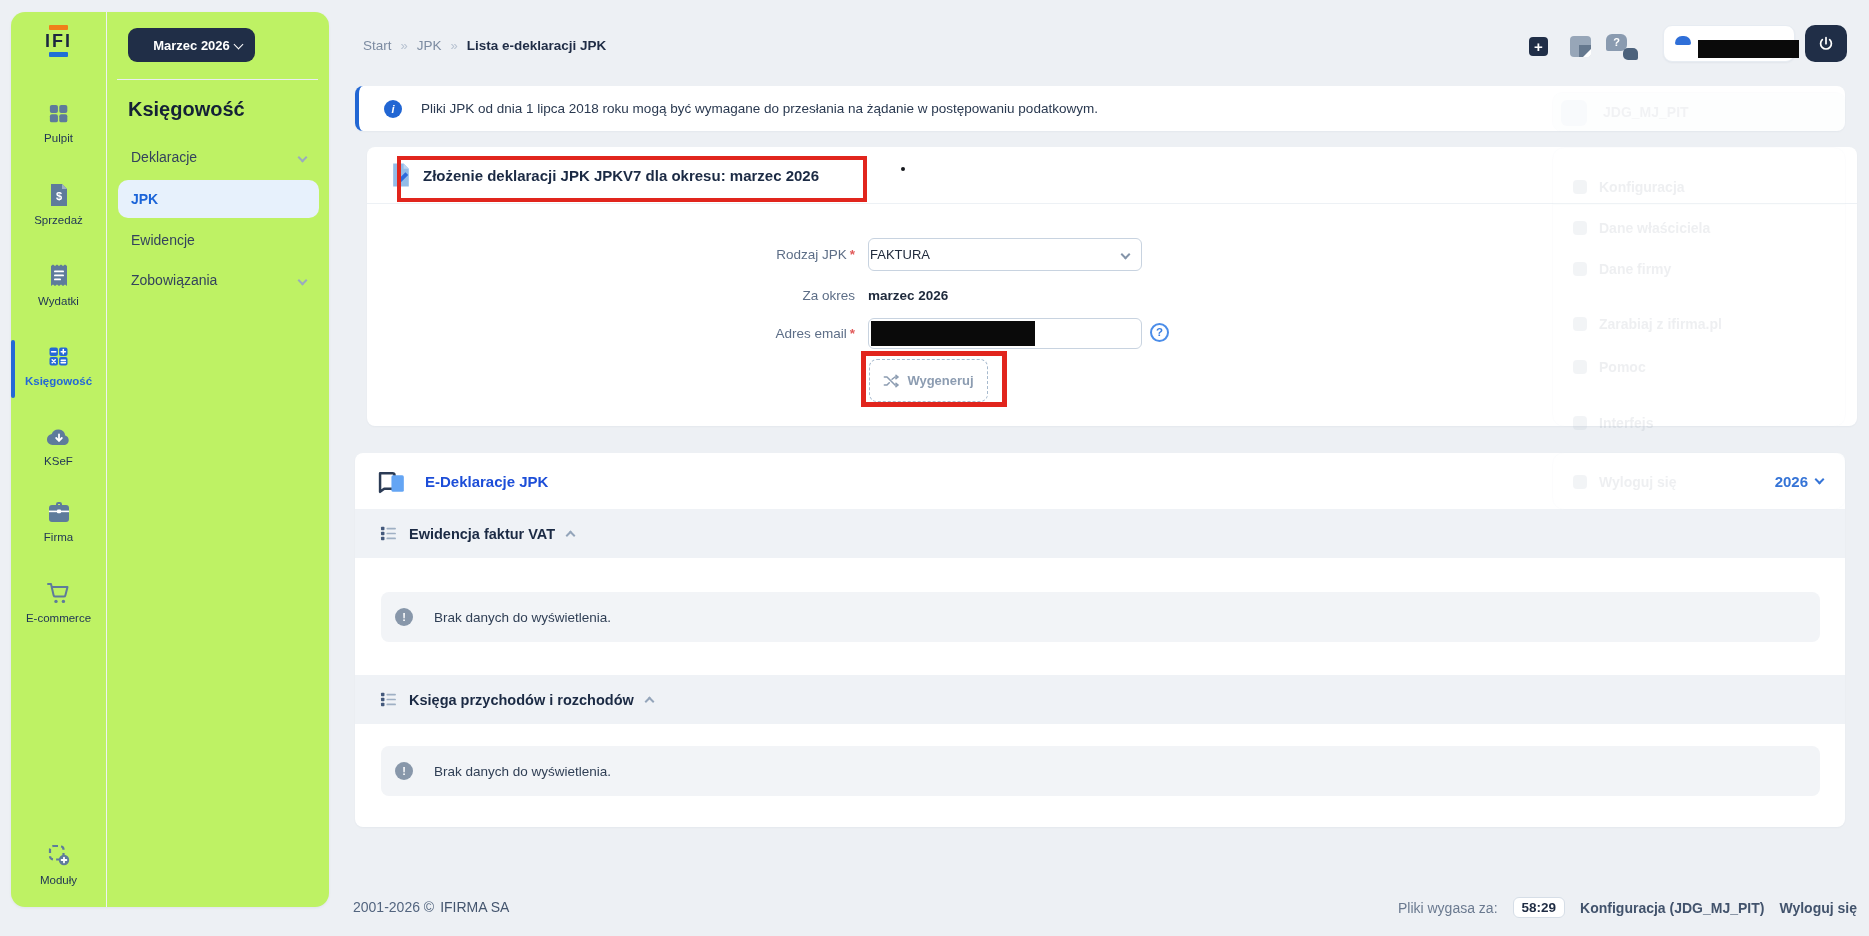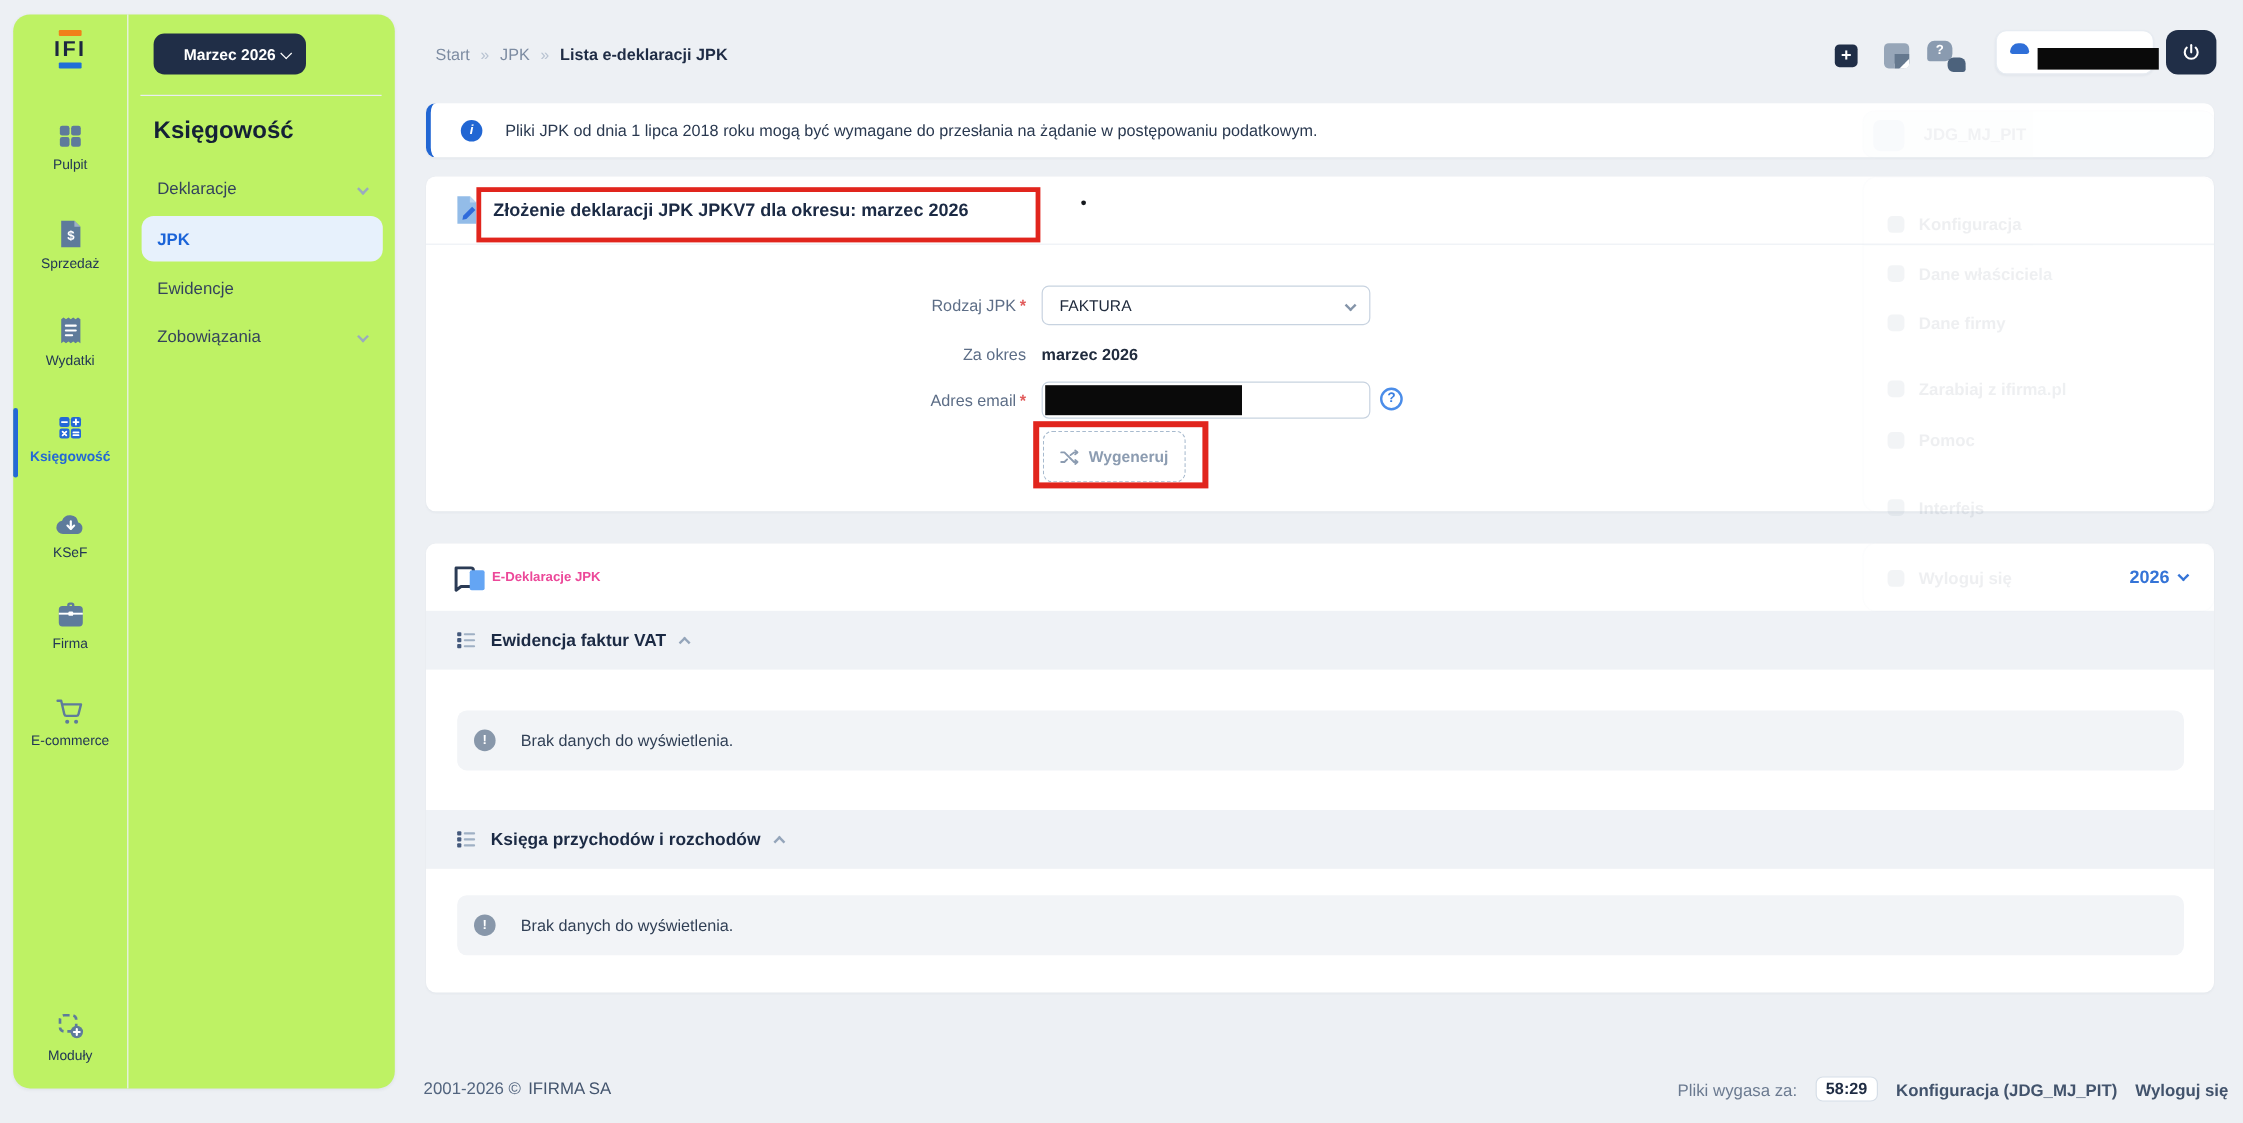--- a/index.html
+++ b/index.html
@@ -70,48 +70,48 @@
   
   .banner { position:absolute; left:355px; top:86px; width:1490px; height:45px; background:#fff; border-radius:8px;
     border-left:4px solid #2166d3; box-shadow:0 1px 2px rgba(24,39,75,.04); display:flex; align-items:center; }
   .info-badge { width:18px; height:18px; border-radius:50%; background:#2166d3; color:#fff; margin-left:25px;
     text-align:center; line-height:18px; font-size:11px; font-weight:700; flex:0 0 auto; }
   .info-badge::before { content:"i"; font-style:italic; }
   .banner-text { margin-left:19px; font-size:13.5px; color:#2a3950; }
 
   
   .card { position:absolute; left:355px; width:1490px; background:#fff; border-radius:8px; box-shadow:0 1px 2px rgba(24,39,75,.04); }
-  .form-card { top:147px; height:279px; }
+  .form-card { top:147px; height:279px;margin-left:12px; }
   .card-title-row { height:57px; border-bottom:1px solid #edf1f5; display:flex; align-items:center; padding-left:22px; }
   .card-title { margin-left:9px; font-size:15px; font-weight:700; color:#1b2a44; }
 
   .form-label { position:absolute; left:655px; width:200px; text-align:right; font-size:13.5px; color:#5d6e87; }
   .req { color:#e15b5b; font-weight:600; margin-left:3px; }
   .select-box { position:absolute; left:868px; top:238px; width:274px; height:33px; border:1px solid #c8d3e0;
-    border-radius:6px; background:#fff; font-size:13px; color:#202b3d; line-height:31px; padding-left:14px; cursor:pointer; }
+    border-radius:6px; background:#fff; font-size:13px; color:#202b3d; line-height:31px; padding-left:1px; cursor:pointer; }
   .select-box .chev { position:absolute; right:12px; top:12px; width:7px; height:7px; border-color:#8494a9; }
   .okres-value { position:absolute; left:868px; top:288px; font-size:13.5px; font-weight:700; color:#202b3d; }
   .email-input { position:absolute; left:868px; top:318px; width:274px; height:31px; border:1px solid #c8d3e0;
     border-radius:6px; background:#fff; cursor:text; }
   .redact-email { position:absolute; left:2px; top:2px; width:164px; height:25px; background:#0a0a0a; }
   .help-icon { position:absolute; left:1150px; top:323px; width:19px; height:19px; border:2px solid #4b8de9; border-radius:50%;
     color:#3c7fe0; font-size:11.5px; font-weight:700; text-align:center; line-height:15px; cursor:pointer; }
   .help-icon::before { content:"?"; }
   .gen-btn { position:absolute; left:869px; top:359px; width:119px; height:43px; border:1.6px dashed #a7bace; border-radius:8px;
     background:#fff; color:#8c9cb1; font-size:13px; font-weight:600; display:flex; align-items:center; justify-content:center;
     gap:8px; cursor:pointer; font-family:"Liberation Sans",sans-serif; }
 
   .anno-rect { position:absolute; border:4px solid #e1251d; background:transparent; pointer-events:none; }
   .anno-rect.r1 { left:397px; top:156px; width:470px; height:46px; }
   .anno-rect.r2 { left:861px; top:351px; width:146px; height:56px; border-width:5px; }
   .anno-dot { position:absolute; left:901px; top:167px; width:4px; height:4px; background:#15181d; border-radius:50%; }
 
   .list-card { top:453px; height:374px; }
   .list-header { position:relative; height:56px; display:flex; align-items:center; padding-left:23px; }
-  .list-title { margin-left:1px; font-size:11px; font-weight:700; color:#ec4899; }
+  .list-title { margin-left:16px; font-size:15px; font-weight:700; color:#1d4ed8; }
   .year-select { position:absolute; right:22px; top:0; height:56px; display:flex; align-items:center; gap:8px;
     color:#2166d3; font-size:15px; font-weight:600; cursor:pointer; }
   .year-select .chev { width:7px; height:7px; border-color:#2166d3; margin-top:-3px; }
 
   .band { position:absolute; left:0; width:1490px; height:49px; background:#eff2f6; display:flex; align-items:center; padding-left:24px; cursor:pointer; }
   .band.b1 { top:56px; } .band.b2 { top:222px; }
   .band-title { margin-left:11px; font-size:14.5px; font-weight:700; color:#1b2a44; }
   .band .chev { width:7px; height:7px; border-color:#94a5ba; margin-left:12px; margin-top:4px; }
 
   .empty-panel { position:absolute; left:26px; width:1439px; height:50px; background:#f2f4f7; border-radius:8px;

